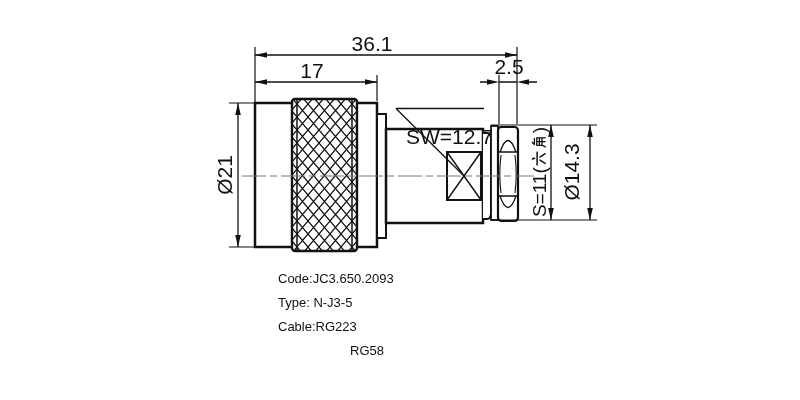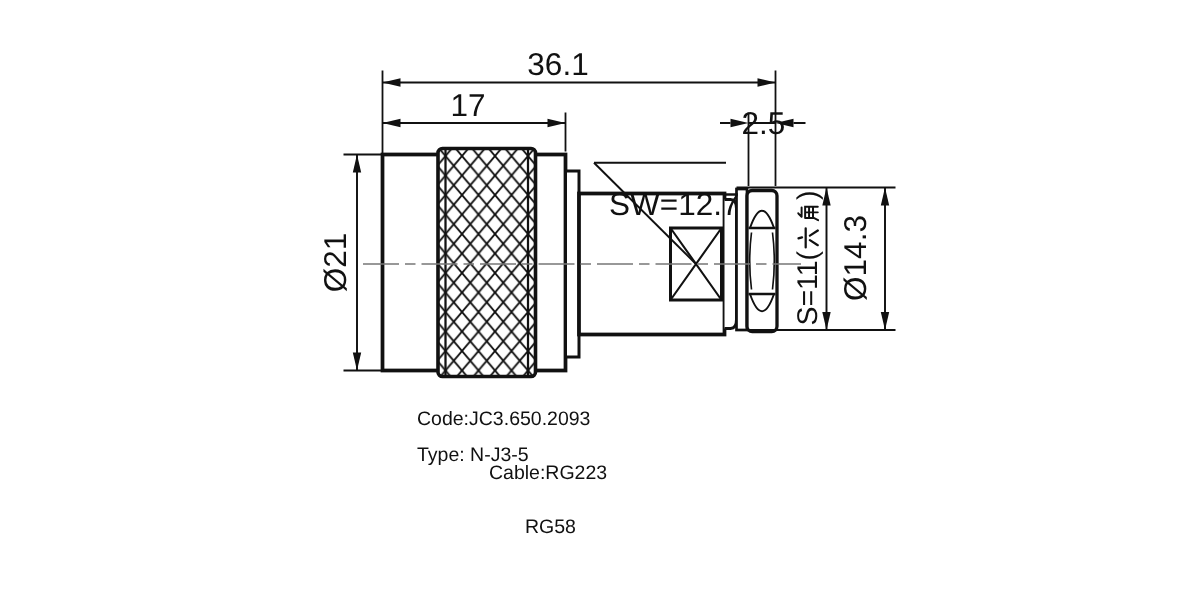--- a/index.html
+++ b/index.html
@@ -96,21 +96,21 @@
       <polygon points="590,220 587.2,208 592.8,208"></polygon>
     </g>
 
     <path d="M242,176 L534,176" stroke="#777" stroke-width="1" stroke-dasharray="24 4 7 4" fill="none"></path>
   </svg>
 
   <div class="lbl dim ctr" style="left:372px; top:33px;">36.1</div>
 
   <div class="lbl dim ctr" style="left:312px; top:60px;">17</div>
 
-  <div class="lbl dim ctr" style="left:509px; top:72px;">2.5</div>
+  <div class="lbl dim ctr" style="left:509px; top:56px;">2.5</div>
 
   <div class="lbl dim" style="left:406px; top:87px;margin-top:39px;">SW=12.7</div>
 
   <div class="lbl dim rot" style="left:224px; top:175px;">Ø21</div>
 
   <div class="lbl rot rot-s" style="left:539px; top:172px;" aria-label="S=11(六角)">
     <span>S=11(</span>
       <svg class="cjk-glyph" width="15" height="15" viewBox="0 0 16 16">
       <path d="M7.6,0.8 L8.4,3.4 M1.2,6 L14.8,6 M6.4,9 L2.8,14.6 M9.6,9 L13.2,14.6" stroke="#111" stroke-width="1.6" stroke-linecap="round" fill="none"></path>
     </svg>
@@ -119,17 +119,17 @@
     </svg>
       <span class="sr">六角</span>
       <span>)</span>
   </div>
 
   <div class="lbl dim rot" style="left:571px; top:172px;">Ø14.3</div>
 
   <div>
     <div class="lbl info" style="left:278px; top:272px;">Code:JC3.650.2093</div>
     <div class="lbl info" style="left:278px; top:296px;">Type: N-J3-5</div>
-    <div class="lbl info" style="left:278px; top:308px;margin-left:48px;">Cable:RG223</div>
+    <div class="lbl info" style="left:278px; top:320px;">Cable:RG223</div>
     <div class="lbl info" style="left:350px; top:344px;">RG58</div>
   </div>
 
 </div>
 
 </body></html>

